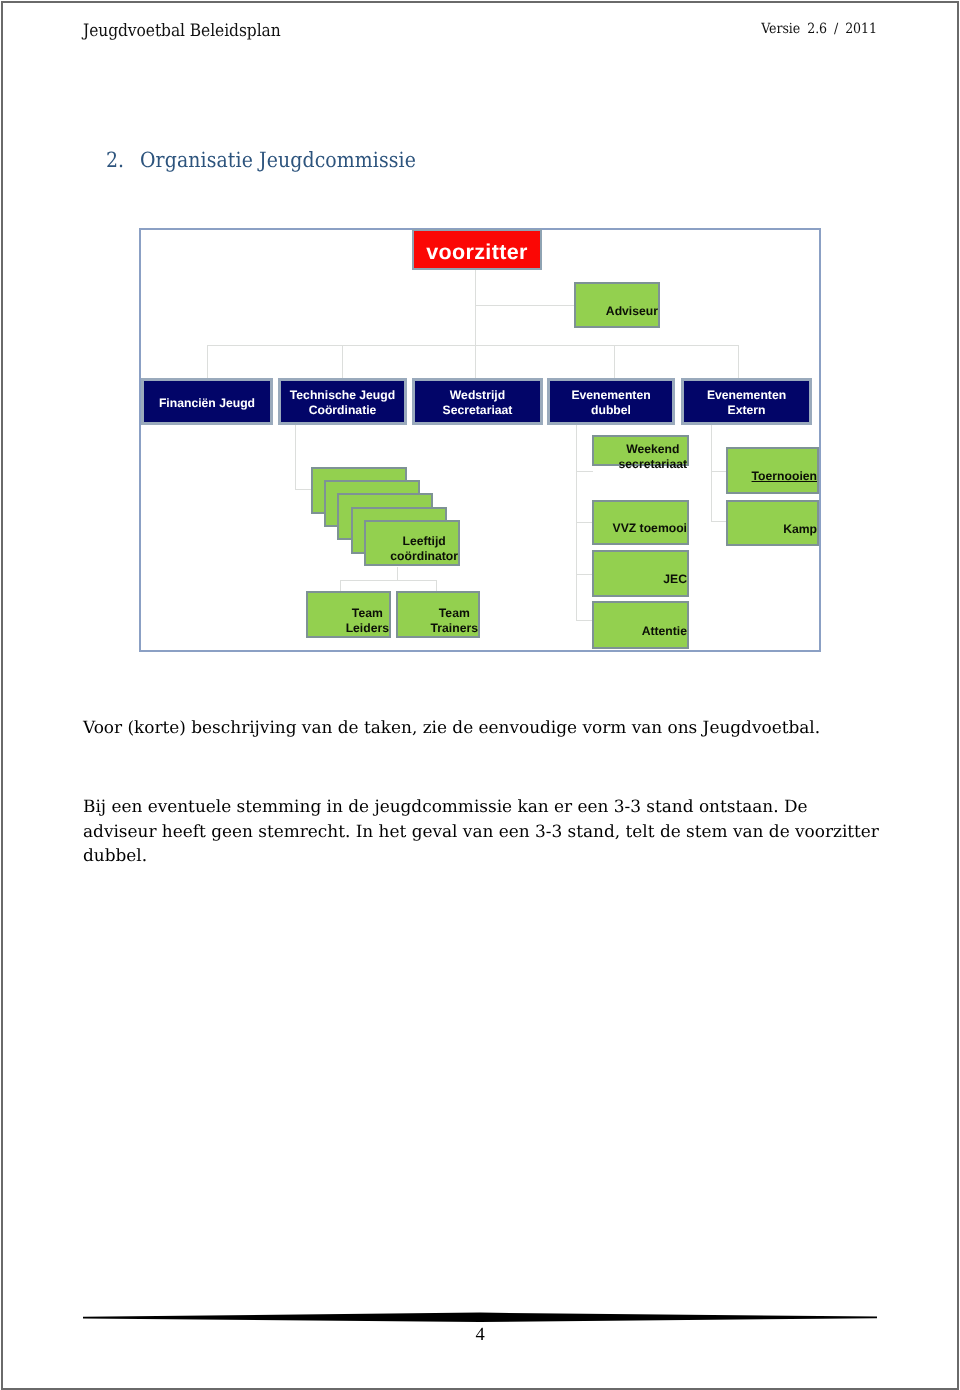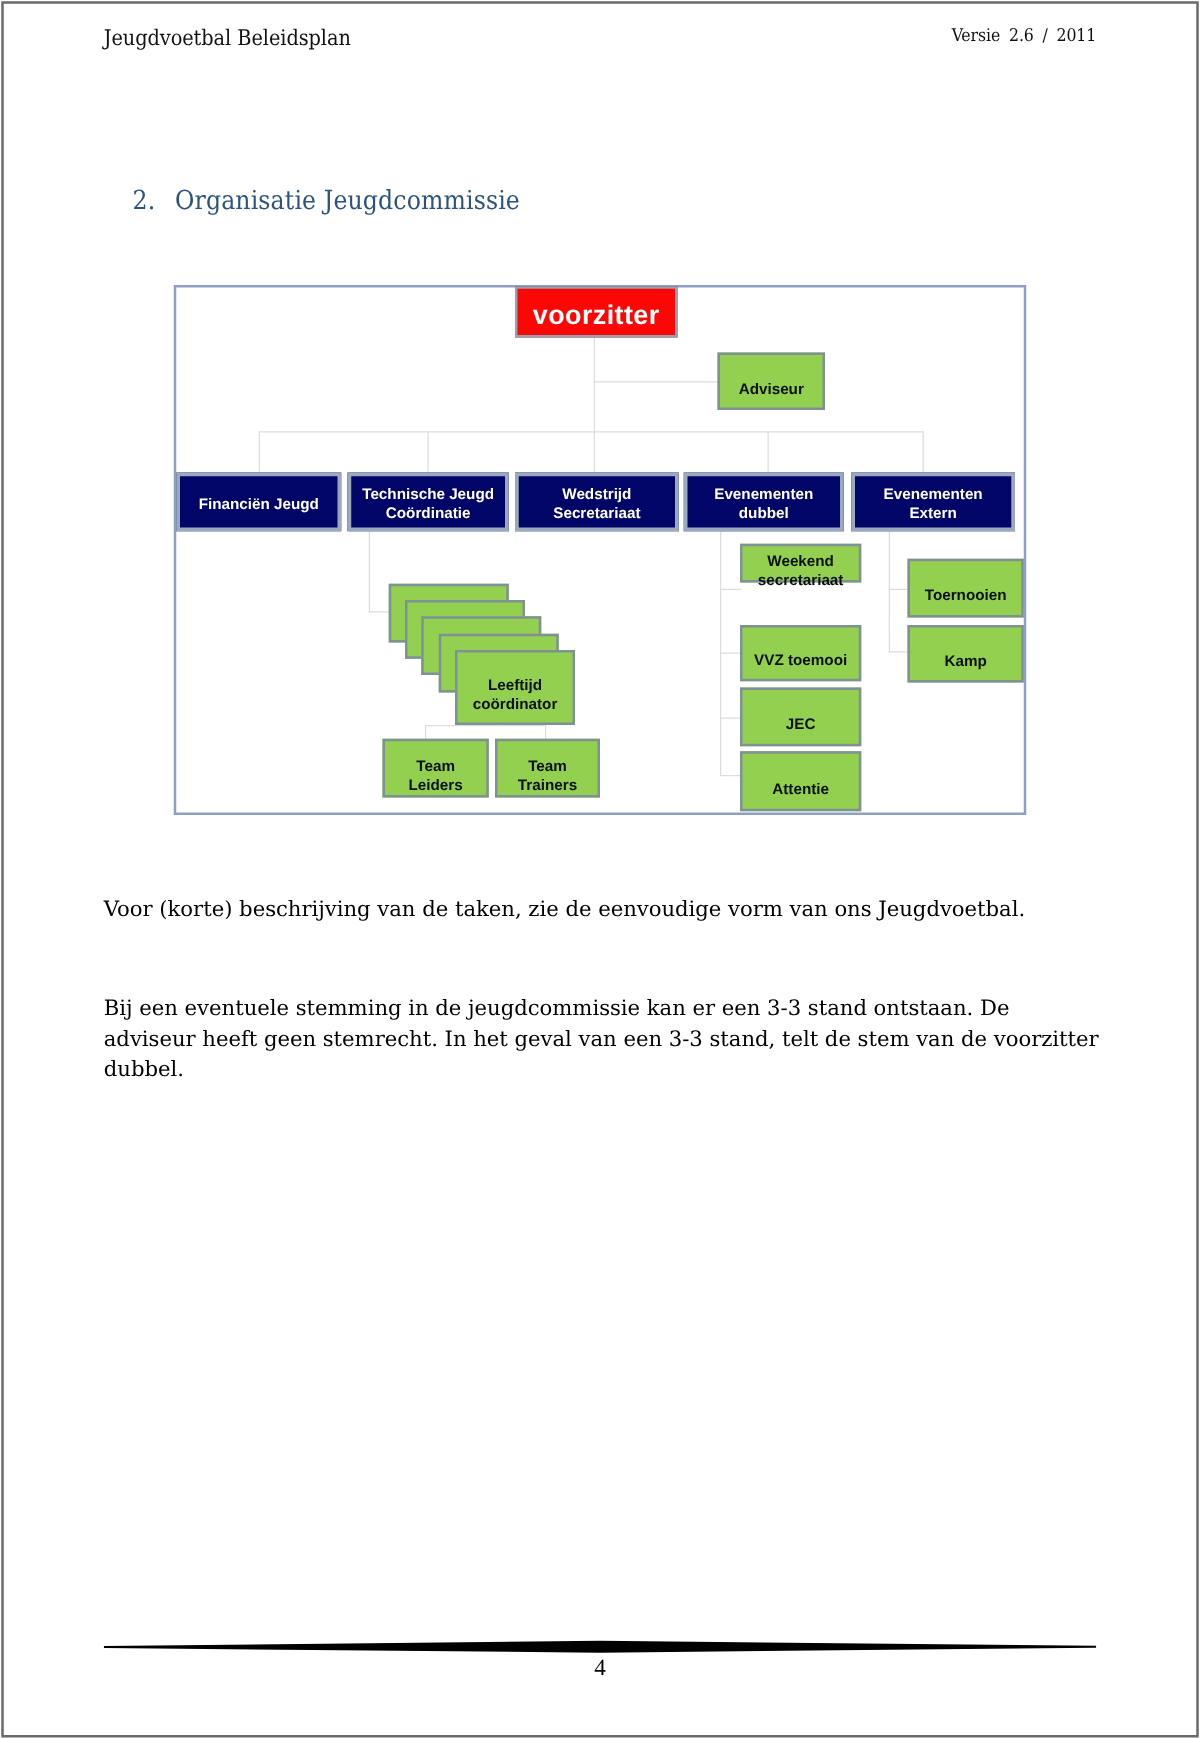--- a/index.html
+++ b/index.html
@@ -23,21 +23,21 @@
   .h2 .num{display:inline-block;width:34px;}
 
   
   .chart{position:absolute;left:139.3px;top:227.7px;width:682px;height:424px;
          border:2.4px solid #8BA0C4;box-sizing:border-box;background:#fff;}
   .chartlayer{position:absolute;left:0;top:0;width:960px;height:1390px;}
   .node{position:absolute;box-sizing:border-box;display:flex;align-items:center;
         justify-content:center;text-align:center;font-family:"Liberation Sans",sans-serif;
         font-weight:700;line-height:1.22;box-sizing:border-box;}
   .navy{background:#020568;border:3.1px solid #9AAABC;color:#FFFFFF;font-size:12.2px;padding-top:3px;}
-  .green{background:#93D04F;border:2.8px solid #7E9295;color:#0C1007;font-size:12.2px;padding-top:12px;}
+  .green{background:#93D04F;border:2.8px solid #7E9295;color:#0C1007;font-size:12.2px;padding-top:12px;justify-content:flex-end;}
   .red{background:#FB0705;border:2.9px solid #8EA3B3;color:#FFFFFF;font-size:21.5px;letter-spacing:.35px;padding-top:5px;}
   .ln{position:absolute;background:#DCDEDC;}
   .lnh{height:1px;}
   .lnv{width:1px;}
 
   
   .para{position:absolute;font-family:"DejaVu Serif",serif;font-size:16.95px;letter-spacing:-0.02px;
         color:#000;line-height:1.455;}
   #p1{left:83px;top:715px;width:800px;}
   #p2{left:83px;top:794px;width:800px;}
@@ -118,21 +118,21 @@
       </div>
 
     <div class="node navy" style="left:681px;top:378px;width:131px;height:47px;">
         <span><span>Evenementen</span><br><span>Extern</span></span>
       </div>
 
     <div class="node green" style="left:311px;top:467px;width:96px;height:47px;"></div>
     <div class="node green" style="left:324px;top:480px;width:96px;height:47px;"></div>
     <div class="node green" style="left:337px;top:493px;width:96px;height:47px;"></div>
     <div class="node green" style="left:351px;top:507px;width:96px;height:47px;"></div>
-    <div class="node green" style="left:364px;top:520px;width:96px;height:60px;">
+    <div class="node green" style="left:364px;top:520px;width:96px;height:46px;">
         <span><span>Leeftijd</span><br><span>coördinator</span></span>
       </div>
 
     <div class="node green" style="left:306px;top:591px;width:85px;height:47px;">
         <span><span>Team</span><br><span>Leiders</span></span>
       </div>
 
     <div class="node green" style="left:396px;top:591px;width:84px;height:47px;">
         <span><span>Team</span><br><span>Trainers</span></span>
       </div>
@@ -146,21 +146,21 @@
       </div>
 
     <div class="node green" style="left:592px;top:550px;width:97px;height:47px;">
         <span>JEC</span>
       </div>
 
     <div class="node green" style="left:592px;top:601px;width:97px;height:48px;">
         <span>Attentie</span>
       </div>
 
-    <div class="node green" style="left:726px;top:447px;width:93px;height:47px;">
+    <div class="node green" style="left:726px;top:447px;width:93px;height:47px;text-decoration:underline;">
         <span>Toernooien</span>
       </div>
 
     <div class="node green" style="left:726px;top:500px;width:93px;height:46px;">
         <span>Kamp</span>
       </div>
   </div>
 
   <div class="para" id="p1">Voor (korte) beschrijving van de taken, zie de eenvoudige vorm van ons Jeugdvoetbal.</div>
   <div class="para" id="p2">Bij een eventuele stemming in de jeugdcommissie kan er een 3-3 stand ontstaan. De adviseur heeft geen stemrecht. In het geval van een 3-3 stand, telt de stem van de voorzitter dubbel.</div>

